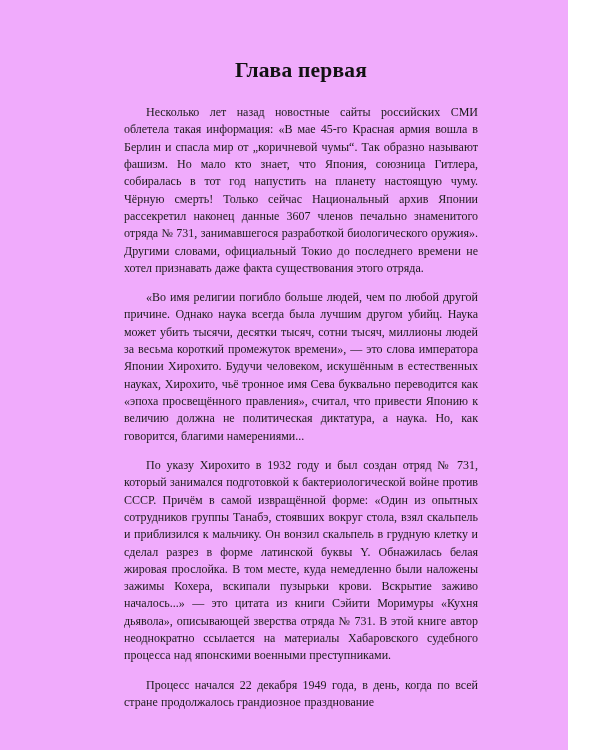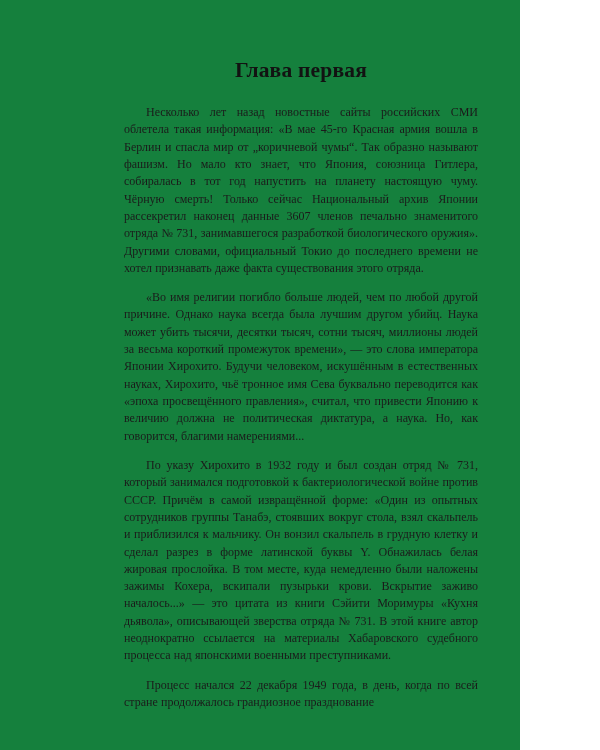--- a/index.html
+++ b/index.html
@@ -11,23 +11,23 @@
     height: 750px;
     background: #ffffff;
     font-family: "Liberation Serif", "DejaVu Serif", serif;
     color: #1b1b1b;
     overflow: hidden;
     -webkit-font-smoothing: antialiased;
   }
 
   #page {
     position: relative;
-    width: 520px;
+    width: 568px;
     height: 750px;
-    background: #15803d;
+    background: #f0abfc;
   }
 
   #chapter-title {
     position: absolute;
     top: 44px;
     left: 112px;
     width: 378px;
     text-align: center;
     font-size: 21.5px;
     font-weight: bold;

